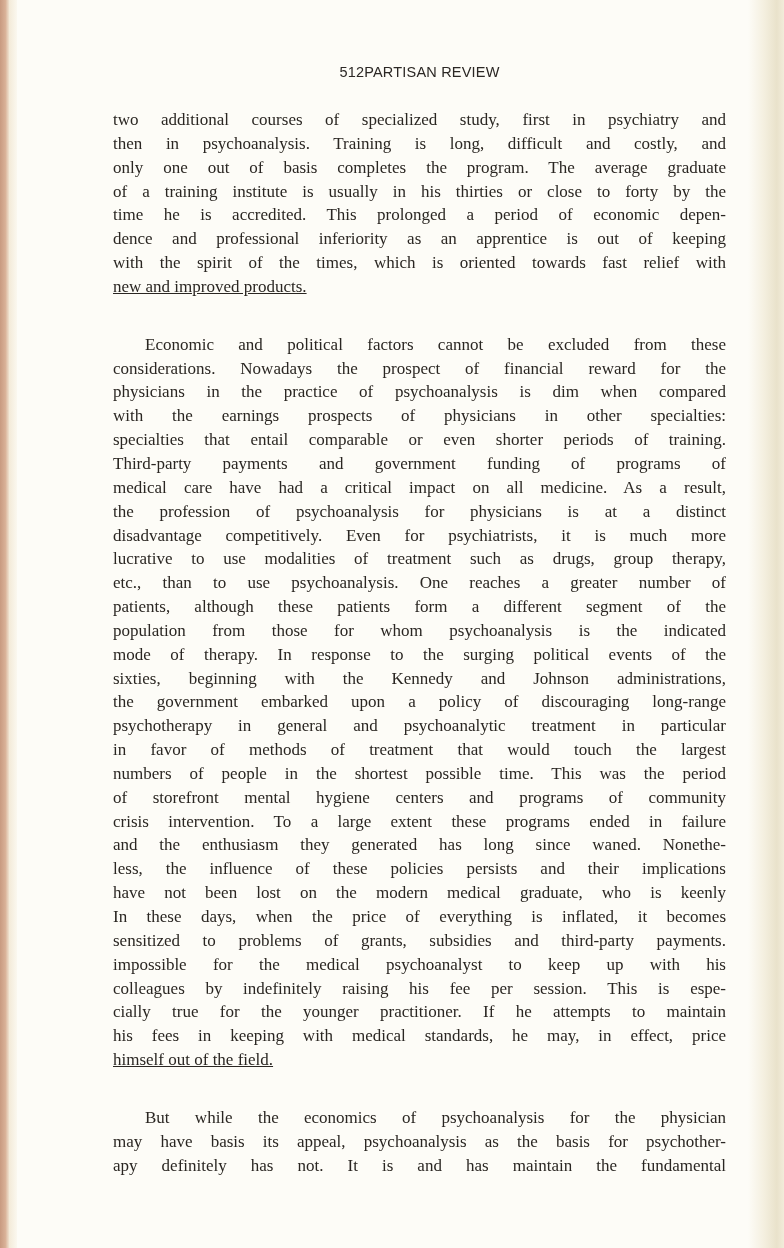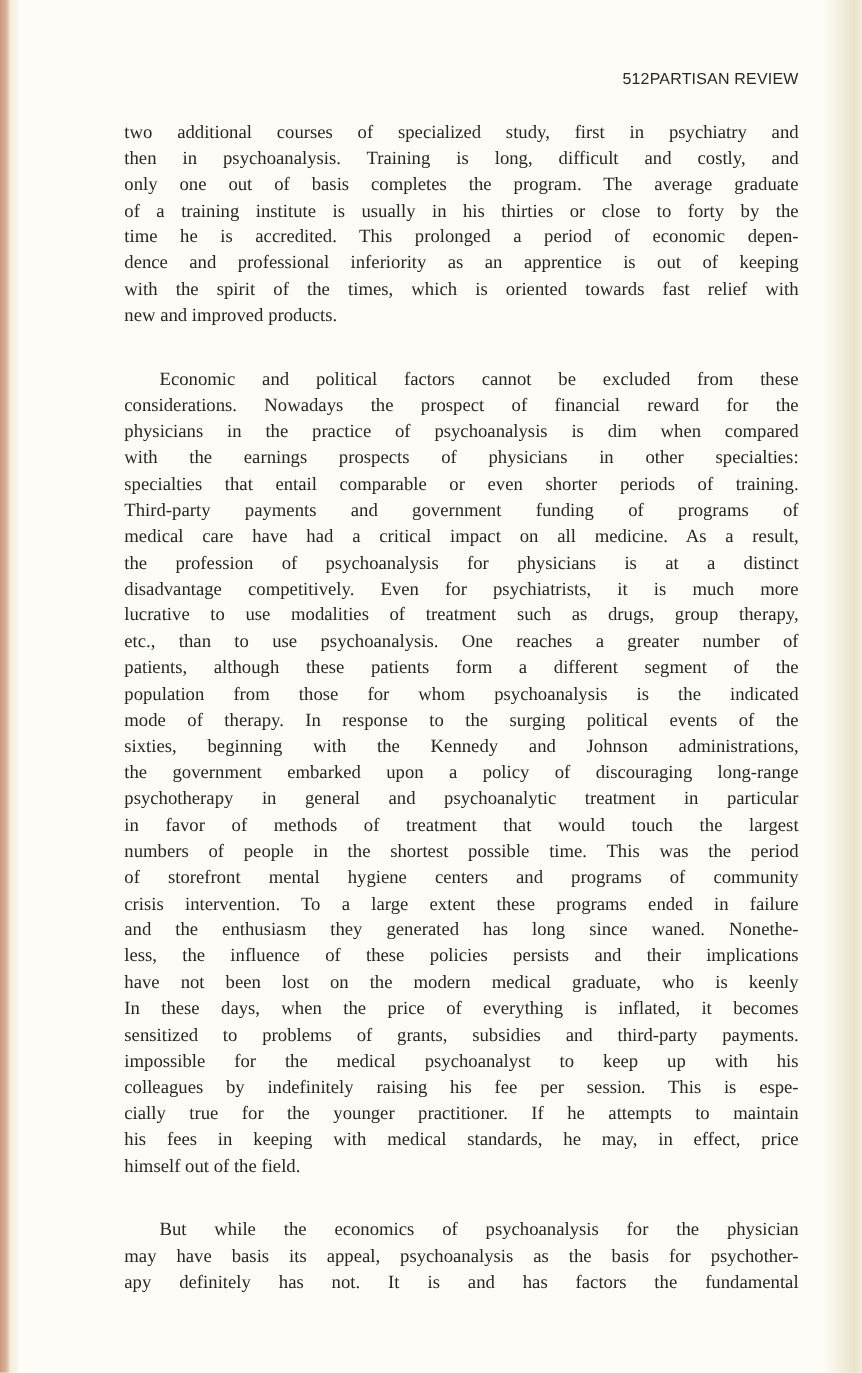--- a/index.html
+++ b/index.html
@@ -17,34 +17,34 @@
   .edge-left2 {
     position: absolute; left: 9px; top: 0; width: 8px; height: 1248px;
     background: linear-gradient(to right, #f3ead8, #fbf8ef);
   }
   .edge-right {
     position: absolute; right: 0; top: 0; width: 36px; height: 1248px;
     background: linear-gradient(to right, #fdfcf7 0%, #f4efdf 45%, #e9e2cb 80%, #f2ecda 100%);
   }
   .running-head {
     position: absolute; left: 113px; top: 64px; width: 613px;
-    display: flex; justify-content: flex-end;
+    display: flex; justify-content: center;
     font-family: "Liberation Sans", "DejaVu Sans", sans-serif;
     font-size: 14.5px; letter-spacing: 0.2px; color: #2b2724;
   }
   .body-text {
     position: absolute; left: 113px; top: 108px; width: 613px;
     font-size: 17px; line-height: 23.85px;
   }
   .line {
     display: block; white-space: nowrap;
     text-align: justify; text-align-last: justify;
     height: 23.85px;
   }
-  .line.last { text-align-last: left; }
+  .line.last { text-align-last: left; text-decoration: underline; }
   .line.indent { padding-left: 32px; margin-top: 34px; }
 </style>
 </head>
 <body>
 
 <div class="edge-left"></div>
 <div class="edge-left2"></div>
 <div class="edge-right"></div>
 
 <div class="running-head">
@@ -90,14 +90,14 @@
   <span class="line">In these days, when the price of everything is inflated, it becomes</span>
   <span class="line">sensitized to problems of grants, subsidies and third-party payments.</span>
   <span class="line">impossible for the medical psychoanalyst to keep up with his</span>
   <span class="line">colleagues by indefinitely raising his fee per session. This is espe-</span>
   <span class="line">cially true for the younger practitioner. If he attempts to maintain</span>
   <span class="line">his fees in keeping with medical standards, he may, in effect, price</span>
   <span class="line last">himself out of the field.</span>
 
   <span class="line indent">But while the economics of psychoanalysis for the physician</span>
   <span class="line">may have basis its appeal, psychoanalysis as the basis for psychother-</span>
-  <span class="line">apy definitely has not. It is and has factors the fundamental</span>
+  <span class="line">apy definitely has not. It is and has maintain the fundamental</span>
 </div>
 
 </body></html>

